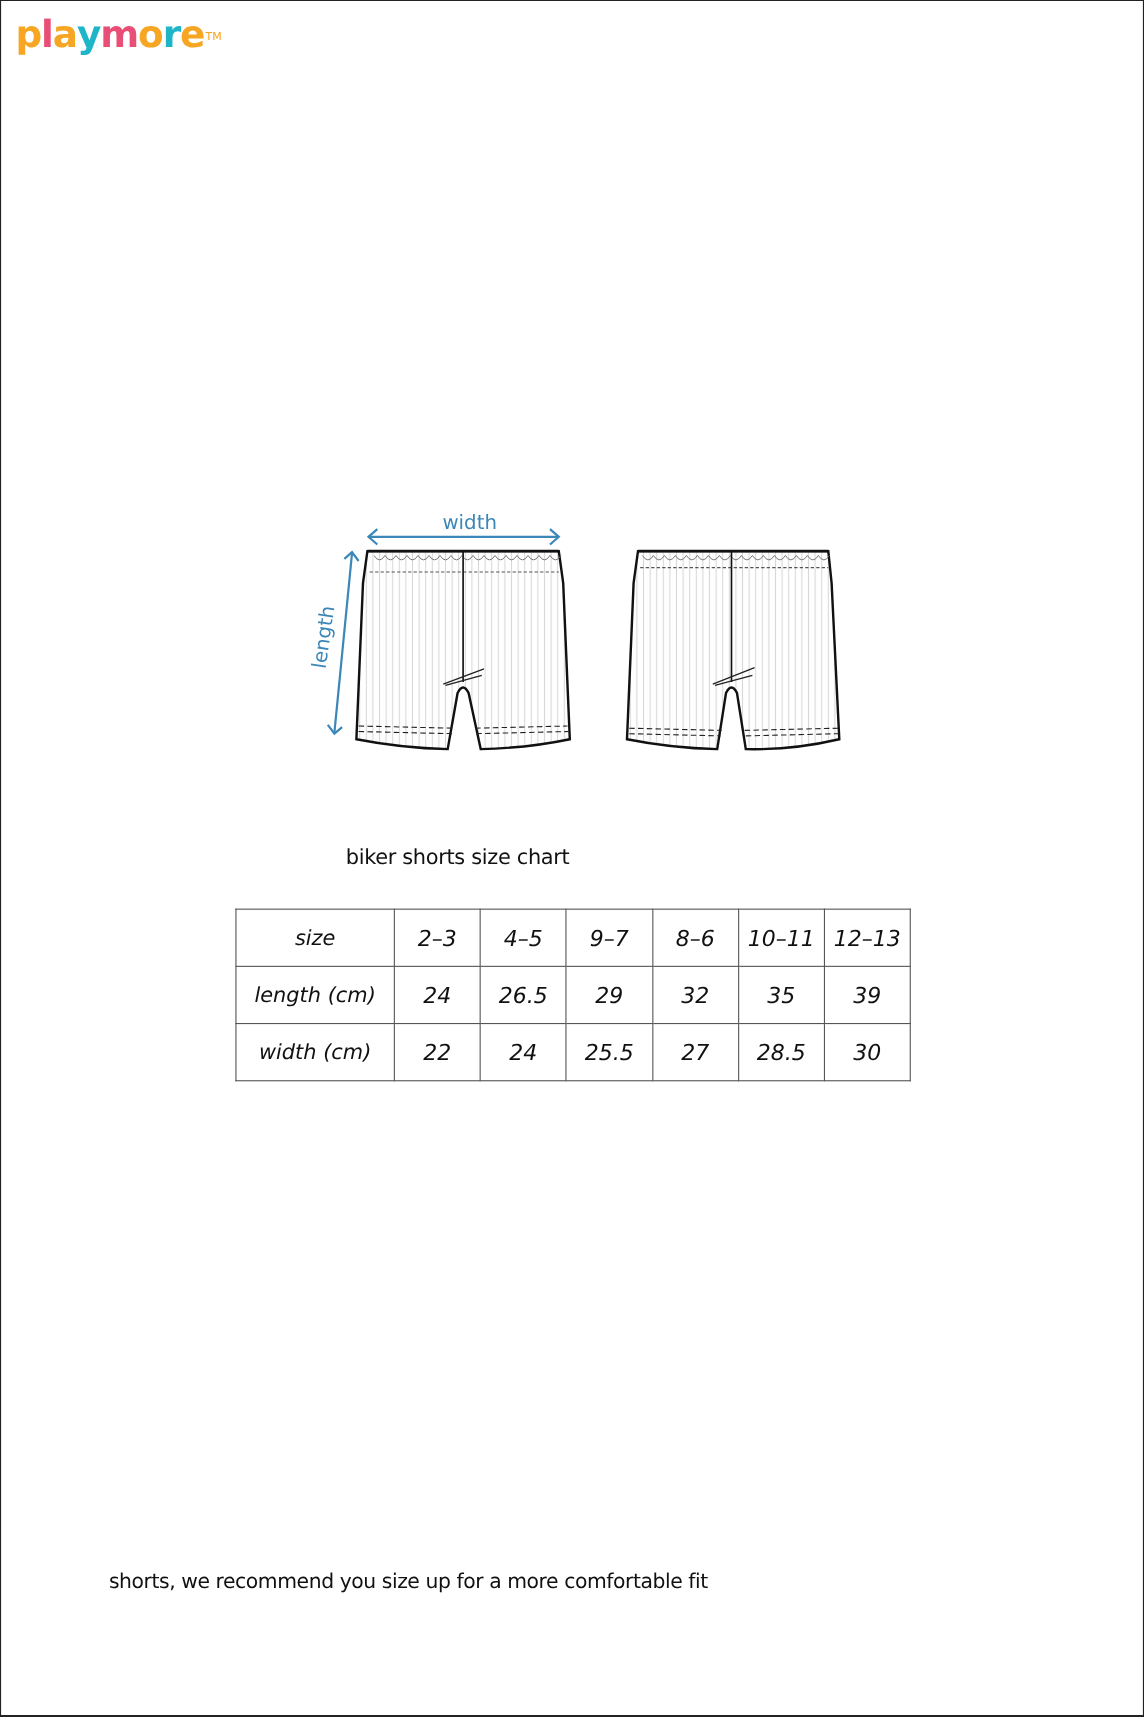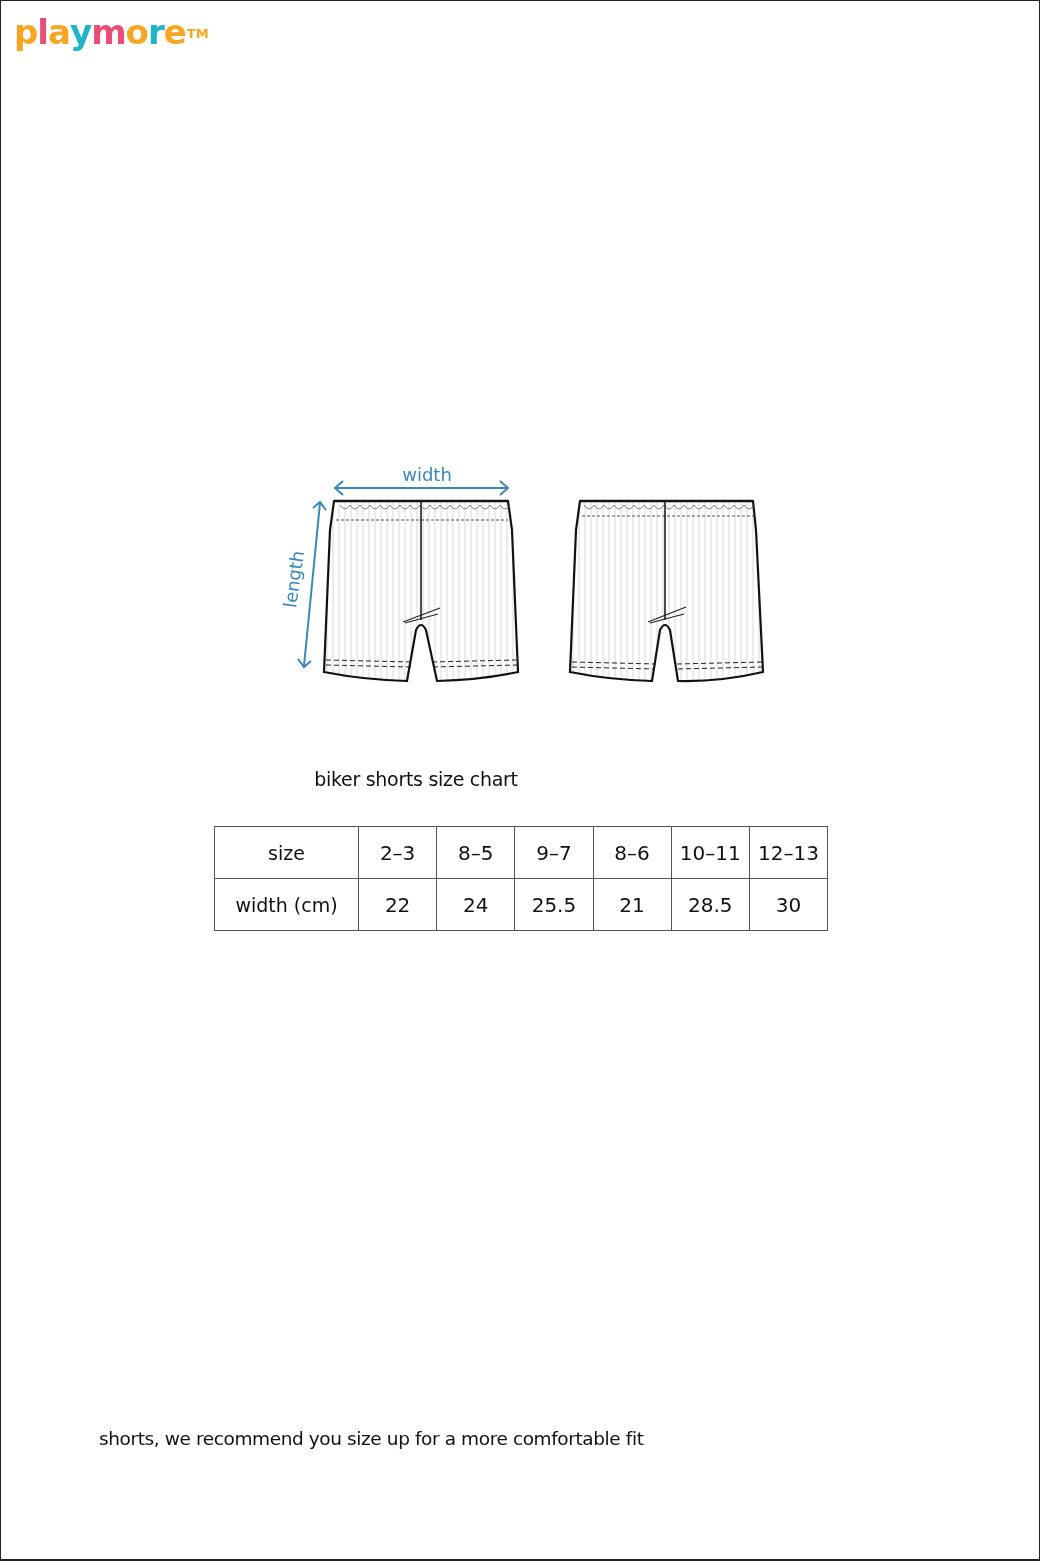--- a/index.html
+++ b/index.html
@@ -1,27 +1,27 @@
 <!DOCTYPE html>
 <html><head>
 <meta charset="utf-8">
 <style>
   html, body { margin: 0; padding: 0; background: #ffffff; }
   body { width: 1042px; height: 1563px; position: relative; overflow: hidden; font-family: "DejaVu Sans", sans-serif; color: #111; }
   .frame { position: absolute; left: 0; top: 0; width: 1040px; height: 1561px; border: 1px solid #222; border-bottom-width: 2px; box-sizing: border-box; }
 
   .logo { position: absolute; left: 14px; top: 12px; font-family: "DejaVu Sans", sans-serif; font-weight: bold; font-size: 34px; letter-spacing: -1px; line-height: 40px; height: 44px; display: flex; align-items: flex-start; }
   .logo span { display: inline-block; }
-  .logo .tm { font-size: 13px; letter-spacing: 0; font-weight: bold; color: #f6a623; margin-left: 1px; margin-top: 2px; }
+  .logo .tm { font-size: 10px; letter-spacing: 0; font-weight: normal; color: #f6a623; margin-left: 1px; margin-top: 2px; }
 
   .illustration { position: absolute; left: 270px; top: 455px; width: 510px; height: 240px; text-align: center; }
 
   .chart-title { position: absolute; left: 0; width: 832px; top: 768px; text-align: center; font-size: 19px; letter-spacing: -0.3px; }
 
-  table.size-table { position: absolute; left: 214px; top: 826px; border-collapse: collapse; width: 614px; font-size: 20px; }
+  table.size-table { position: absolute; left: 214px; top: 826px; border-collapse: collapse; width: 614px; font-size: 20px; font-style: italic; }
   table.size-table td { border: 1px solid #555; height: 51px; text-align: center; padding: 0; }
   table.size-table td.rowhead { width: 128px; font-size: 19px; }
   table.size-table td.val { width: 69px; }
 
   .disclaimer { position: absolute; left: 99px; top: 1424px; width: 860px; font-size: 18.5px; line-height: 30px; letter-spacing: -0.4px; }
 </style>
 </head>
 <body>
 
 <div class="frame"></div>
@@ -77,32 +77,41 @@
   </svg>
 </div>
 
 <div class="chart-title">biker shorts size chart</div>
 
 <table class="size-table">
   <tbody>
       <tr>
     <td class="rowhead">size</td>
     <td class="val">2–3</td>
-    <td class="val">8–5</td>
+    <td class="val">4–5</td>
     <td class="val">9–7</td>
     <td class="val">8–6</td>
     <td class="val">10–11</td>
     <td class="val">12–13</td>
   </tr>
   <tr>
+    <td class="rowhead">length (cm)</td>
+    <td class="val">24</td>
+    <td class="val">26.5</td>
+    <td class="val">29</td>
+    <td class="val">32</td>
+    <td class="val">35</td>
+    <td class="val">39</td>
+  </tr>
+  <tr>
     <td class="rowhead">width (cm)</td>
     <td class="val">22</td>
     <td class="val">24</td>
     <td class="val">25.5</td>
-    <td class="val">21</td>
+    <td class="val">27</td>
     <td class="val">28.5</td>
     <td class="val">30</td>
   </tr>
 </tbody>
   </table>
 
 <div class="disclaimer">
   <div>shorts, we recommend you size up for a more comfortable fit</div>
 </div>
 

